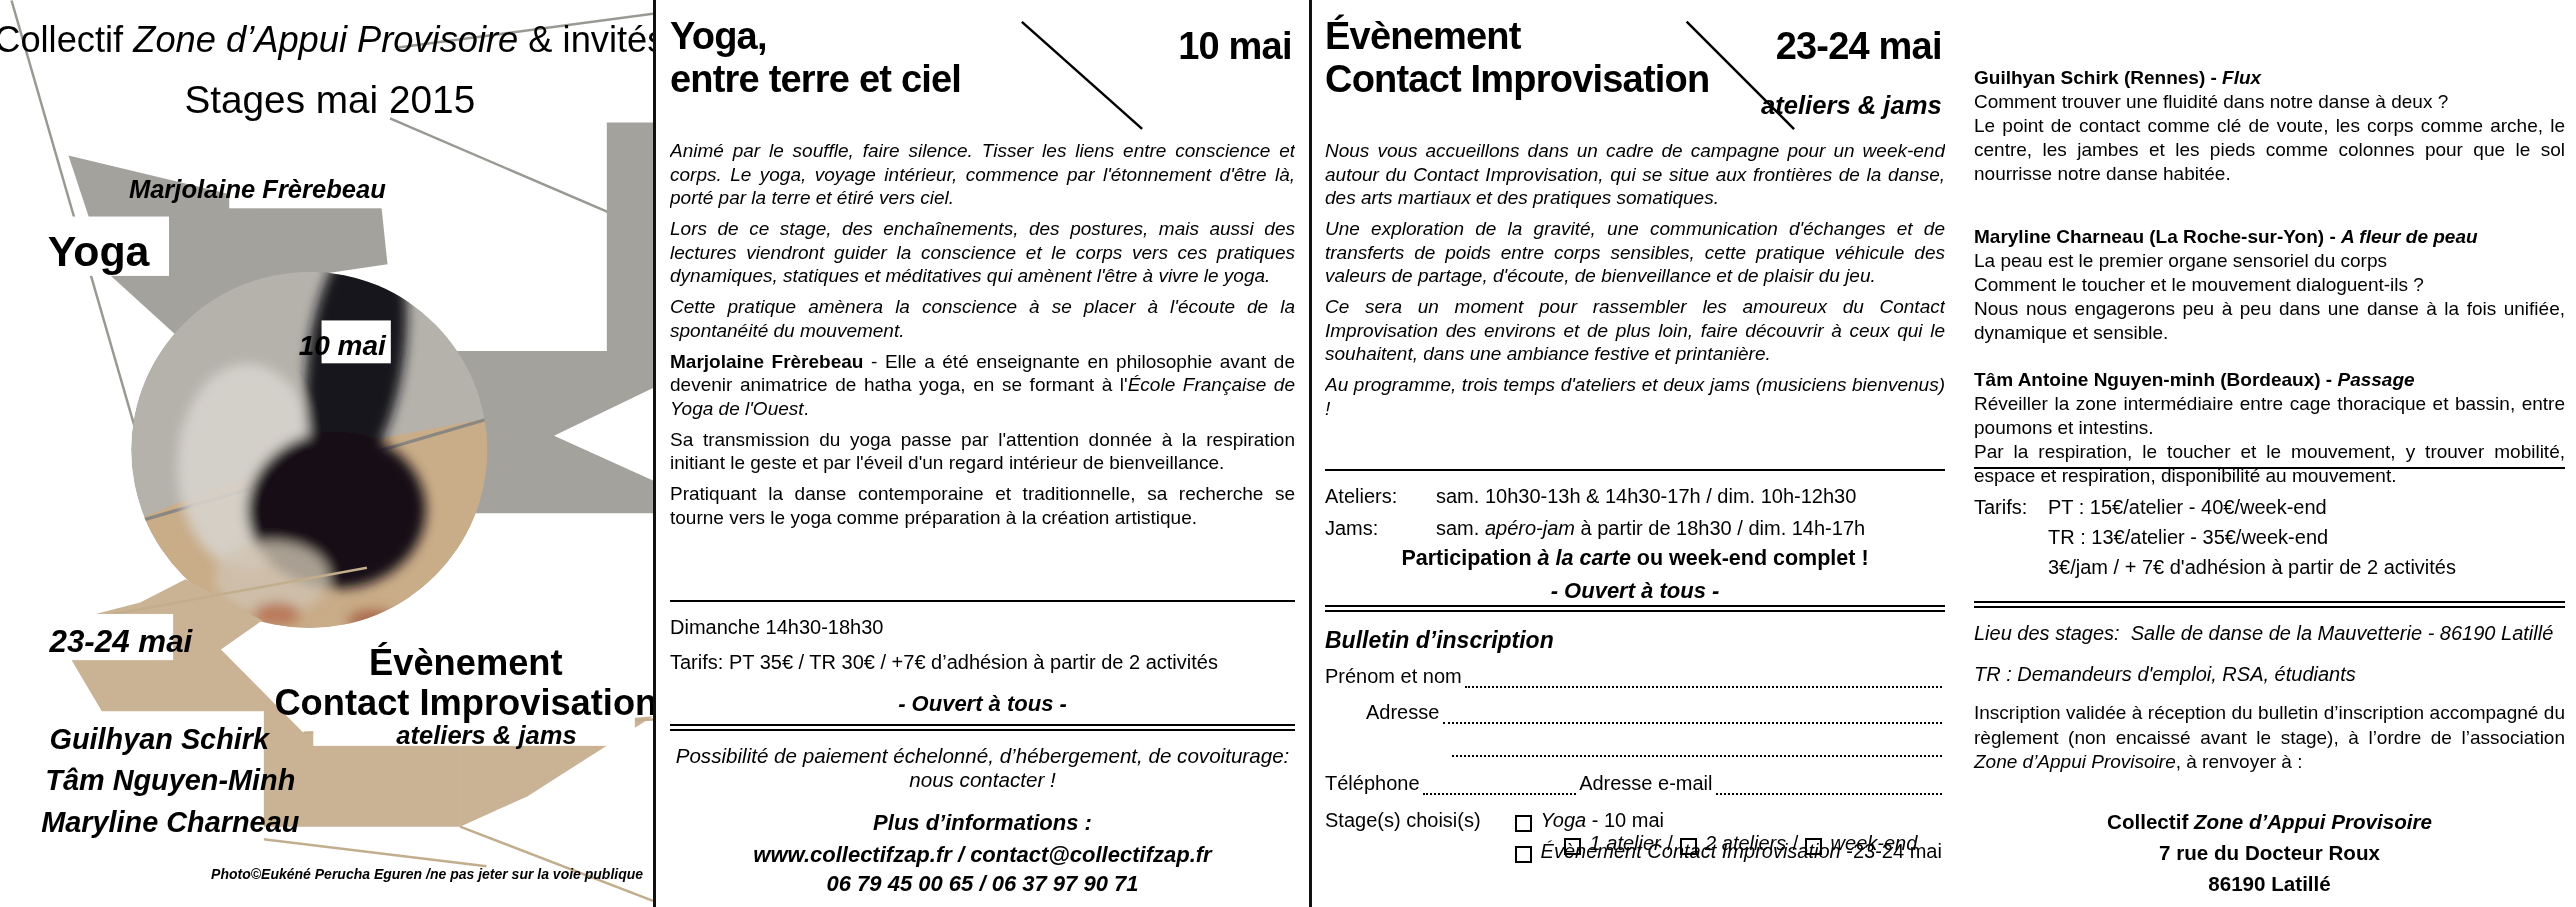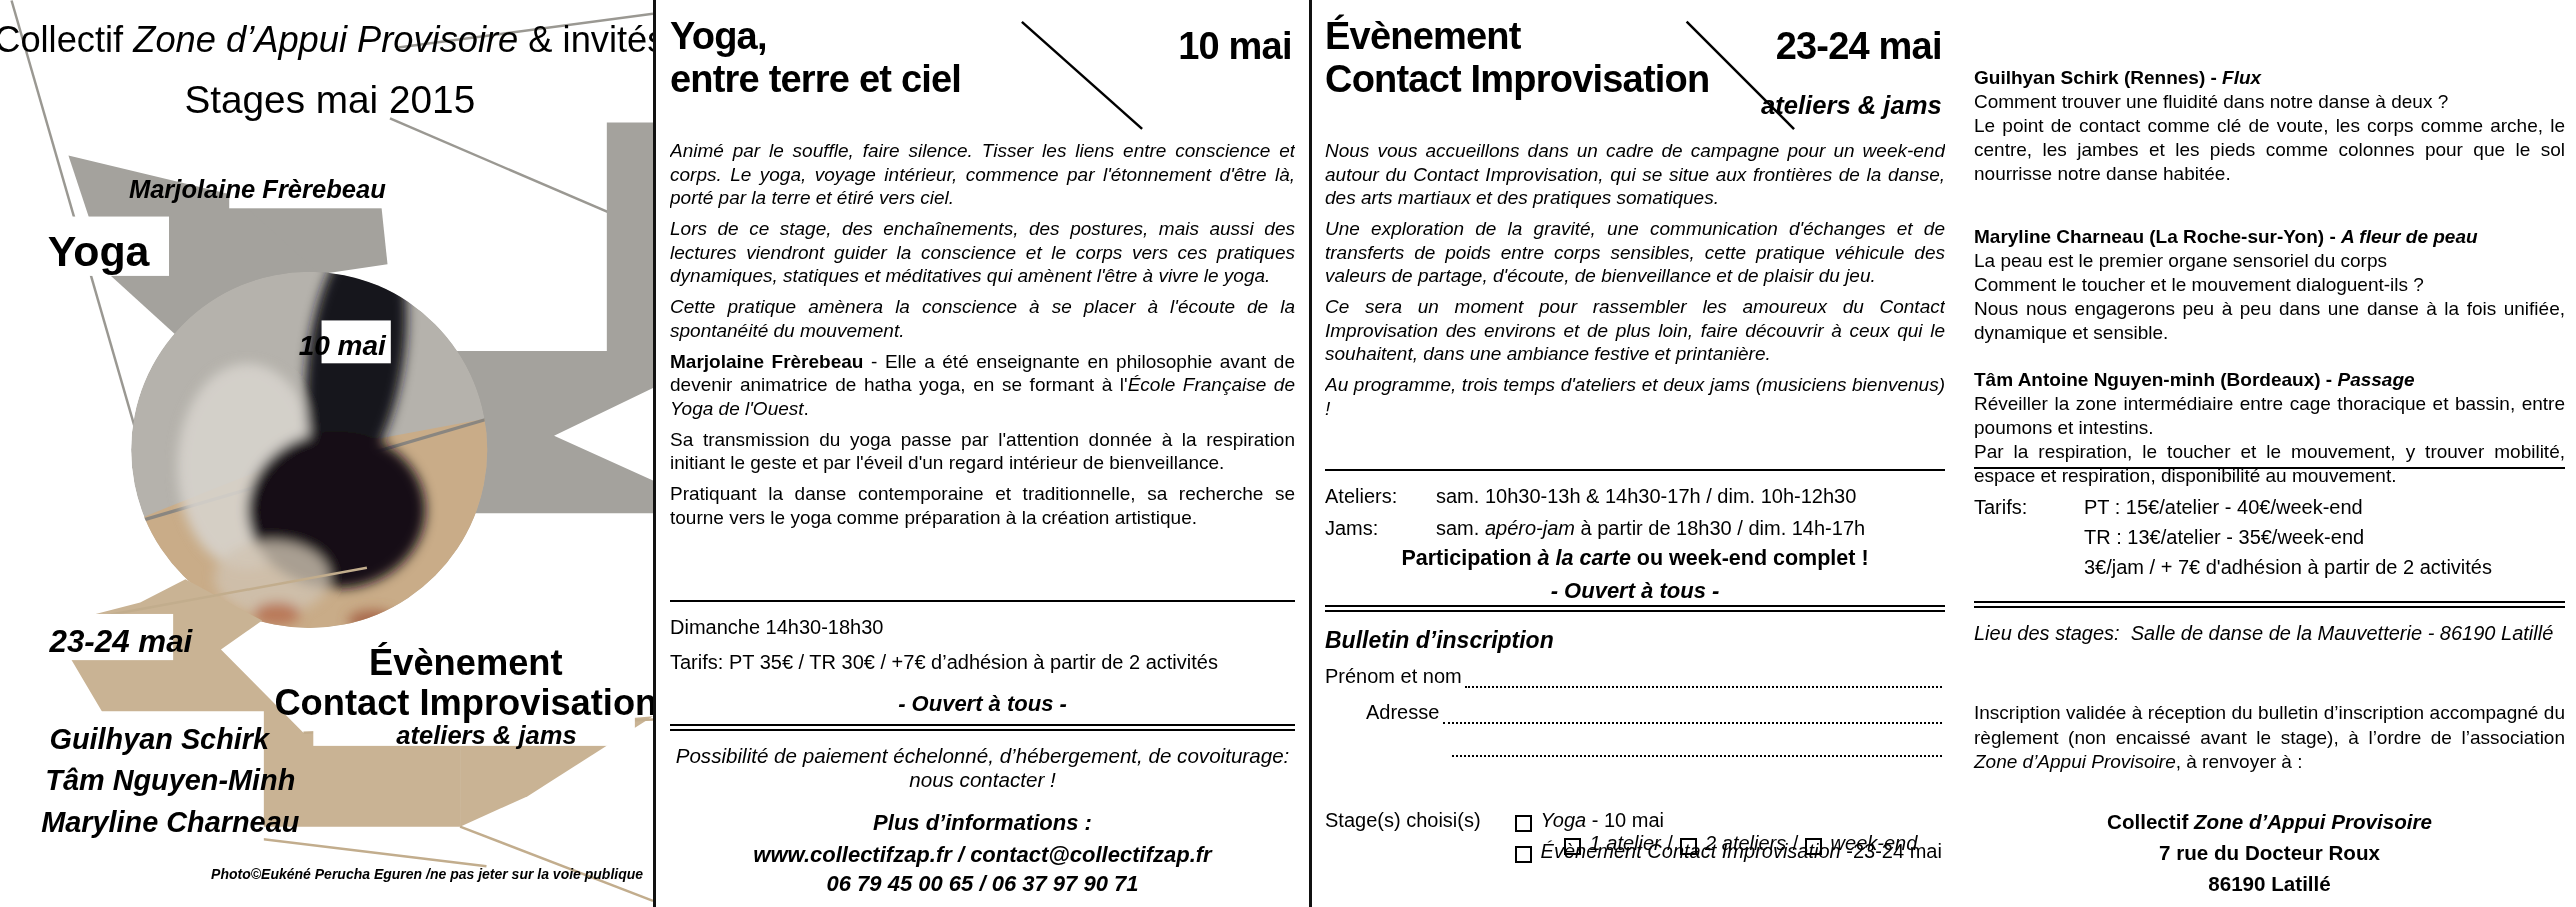--- a/index.html
+++ b/index.html
@@ -37,21 +37,21 @@
   .form-row { position:absolute; left:0; right:0; font-size:20px; display:flex; align-items:flex-end; }
   .dots { flex:1; border-bottom:2.5px dotted #000; height:20px; margin:0 3.3px; }
   .dots.fixed { flex:none; }
   .cb { display:inline-block; width:17.3px; height:17.3px; border:2.5px solid #000; margin-right:8.3px; vertical-align:-1.7px; flex:none; }
 
   
   .bio { position:absolute; left:0; right:0; font-size:19px; line-height:1.26; }
   .bio .bhead { font-weight:bold; font-style:normal;margin-top:48px; }
   .bio .bhead .wtitle { font-style:italic; }
   .bio p { text-align:justify; }
-  .tarifs4 { position:absolute; left:0; right:0; font-size:20px; line-height:1.5; display:flex;gap:36px; }
+  .tarifs4 { position:absolute; left:0; right:0; font-size:20px; line-height:1.5; display:flex; }
   .tarifs4 .lbl { width:74px; flex:none; }
   .addr { position:absolute; left:0; right:0; text-align:center; font-size:20.6px; font-weight:bold; line-height:1.5; }
 </style>
 </head>
 <body>
 
 <div class="page">
 
   <div class="panel" style="left:0; width:653px;">
     <svg width="653" height="908" viewBox="0 0 792 1100" style="font-family:&quot;Liberation Sans&quot;,sans-serif">
@@ -209,20 +209,26 @@
       <span class="dots"></span>
     </div>
     <div class="form-row" style="top:701px;margin-left:41px;">
       <span>Adresse</span>
       <span class="dots"></span>
     </div>
     <div class="form-row" style="top:737px;">
       <span style="width:124px;"></span>
       <span class="dots"></span>
     </div>
+    <div class="form-row" style="top:772px;">
+      <span>Téléphone</span>
+      <span class="dots fixed" style="width:153px;"></span>
+      <span>Adresse e-mail</span>
+      <span class="dots"></span>
+    </div>
 
     <div class="form-row" style="top:809px;">
       <span style="width:190px; flex:none;">Stage(s) choisi(s)</span>
       <span class="cb"></span>
       <span><span class="it">Yoga</span><span> - 10 mai</span></span>
     </div>
     <div class="form-row" style="top:840px; padding-left:190px;">
       <span class="cb"></span>
       <span><span class="it">Évènement Contact Improvisation</span><span> -23-24 mai</span></span>
     </div>
@@ -266,20 +272,21 @@
       <span>
         <div>PT : 15€/atelier - 40€/week-end</div>
         <div>TR : 13€/atelier - 35€/week-end</div>
         <div>3€/jam  / + 7€ d'adhésion à partir de 2 activités</div>
       </span>
     </div>
 
     <div class="rule-2" style="top:601px;"></div>
 
     <div class="line it" style="top:622px;"><span style="font-weight:normal;">Lieu des stages:</span>&nbsp;&nbsp;<span>Salle de danse de la Mauvetterie - 86190 Latillé</span></div>
+    <div class="line it" style="top:663px;">TR : Demandeurs d'emploi, RSA, étudiants</div>
 
     <div class="line" style="top:701px; text-align:justify; line-height:1.3; font-size:19px;"><span>Inscription validée à réception du bulletin d’inscription accompagné du règlement (non encaissé avant le stage), à l’ordre de l’association </span><span class="it">Zone d’Appui Provisoire</span><span>, à renvoyer à :</span></div>
 
     <div class="addr" style="top:807px;">
       <div><span>Collectif </span><span class="it">Zone d’Appui Provisoire</span></div>
       <div>7 rue du Docteur Roux</div>
       <div>86190 Latillé</div>
     </div>
   </div>
 

